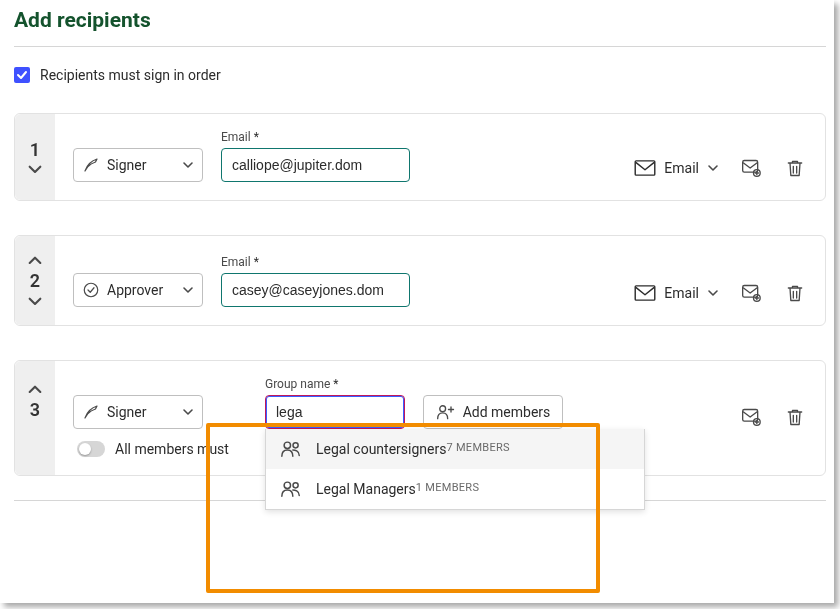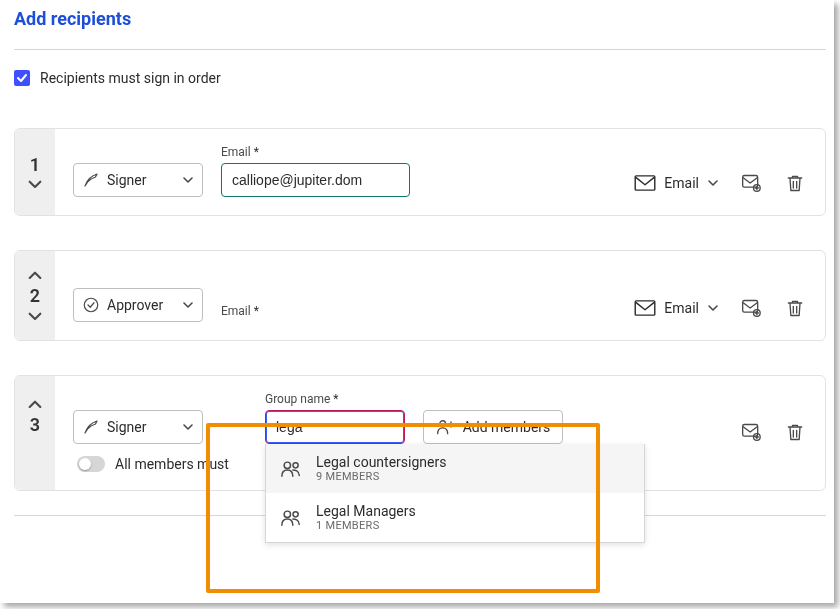--- a/index.html
+++ b/index.html
@@ -18,35 +18,35 @@
     padding: 8px 14px 0 14px;
   }
   .page-shadow {
     position: absolute;
     top: 0; left: 0; right: 6px; bottom: 6px;
     box-shadow: 4px 4px 6px rgba(0,0,0,.35);
     pointer-events: none;
     z-index: 50;
   }
   h2.title {
-    margin: 0 0 20px 0;
-    font-size: 18px;
+    margin: 0 0 14px 0;
+    font-size: 21px;
     font-weight: 700;
-    color: #1d4ed8;
+    color: #14532d;
   }
   .hr {
     border: none;
     border-top: 1px solid #d6d6d6;
     margin: 0 0 20px 0;
   }
   .order-row {
     display: flex;
     align-items: center;
     gap: 10px;
-    margin-bottom: 42px;
+    margin-bottom: 30px;
   }
   .checkbox {
     width: 16px; height: 16px;
     border-radius: 2px;
     background: #3f51ff;
     display: flex; align-items: center; justify-content: center;
   }
   .checkbox svg { width: 12px; height: 12px; }
   .order-label { font-size: 14px; color: #2c2c2c; }
 
@@ -214,21 +214,21 @@
   }
   .ac-item {
     padding: 10px 14px;
     display: flex;
     align-items: center;
     gap: 14px;
     cursor: pointer;
   }
   .ac-item.hl { background: #f5f5f5; }
   .ac-item svg { width: 22px; height: 20px; color: #4a4a4a; flex-shrink:0; }
-  .ac-text { display: flex; flex-direction: column; }
+  .ac-text { display: flex; flex-direction: row; }
   .ac-name { font-size: 14px; color: #2c2c2c; }
   .ac-sub { font-size: 11px; color: #6a6a6a; letter-spacing: .3px; }
 
   
   .highlight-box {
     position: absolute;
     border: 4px solid #f28c00;
     border-radius: 2px;
     pointer-events: none;
     z-index: 40;
@@ -337,20 +337,21 @@
           </svg>
         <span class="role-label">Approver</span>
         <svg class="dd" width="12" height="8" viewBox="0 0 12 8">
             <path d="M2 2 L6 6 L10 2"></path>
           </svg>
       </div>
       <div class="field-group">
         <div class="field-label">
           <span>Email</span> <span class="req">*</span>
         </div>
+        <input class="text-input" value="casey@caseyjones.dom" style="">
       </div>
       <div class="spacer"></div>
       <div class="right-controls">
         <div class="delivery-select">
           <svg class="env" viewBox="0 0 24 18">
               <rect x="1" y="1" width="22" height="16" rx="1"></rect>
               <path d="M2 3 L12 11 L22 3"></path>
             </svg>
           <span>Email</span>
           <svg class="dd" width="12" height="8" viewBox="0 0 12 8">
@@ -403,21 +404,21 @@
           <div class="ac-dropdown">
             <div class="ac-item hl">
               <svg viewBox="0 0 24 20">
                   <circle cx="8" cy="6" r="3.5"></circle>
                   <path d="M2 18 C2 13 5 11 8 11 C11 11 14 13 14 18"></path>
                   <circle cx="17" cy="6" r="2.8"></circle>
                   <path d="M14 11 C16 11 21 12 21 17"></path>
                 </svg>
               <div class="ac-text">
                 <span class="ac-name">Legal countersigners</span>
-                <span class="ac-sub">9 MEMBERS</span>
+                <span class="ac-sub">7 MEMBERS</span>
               </div>
             </div>
             <div class="ac-item">
               <svg viewBox="0 0 24 20">
                   <circle cx="8" cy="6" r="3.5"></circle>
                   <path d="M2 18 C2 13 5 11 8 11 C11 11 14 13 14 18"></path>
                   <circle cx="17" cy="6" r="2.8"></circle>
                   <path d="M14 11 C16 11 21 12 21 17"></path>
                 </svg>
               <div class="ac-text">

